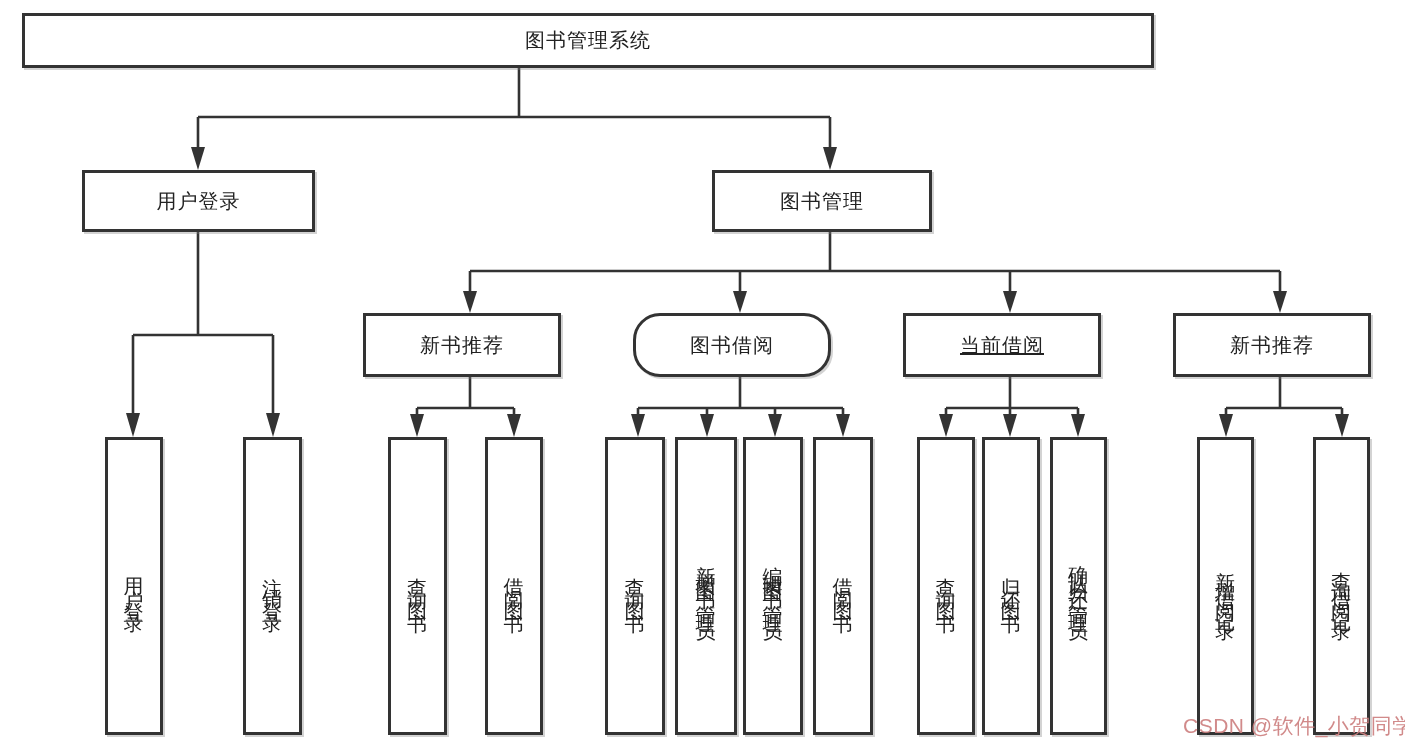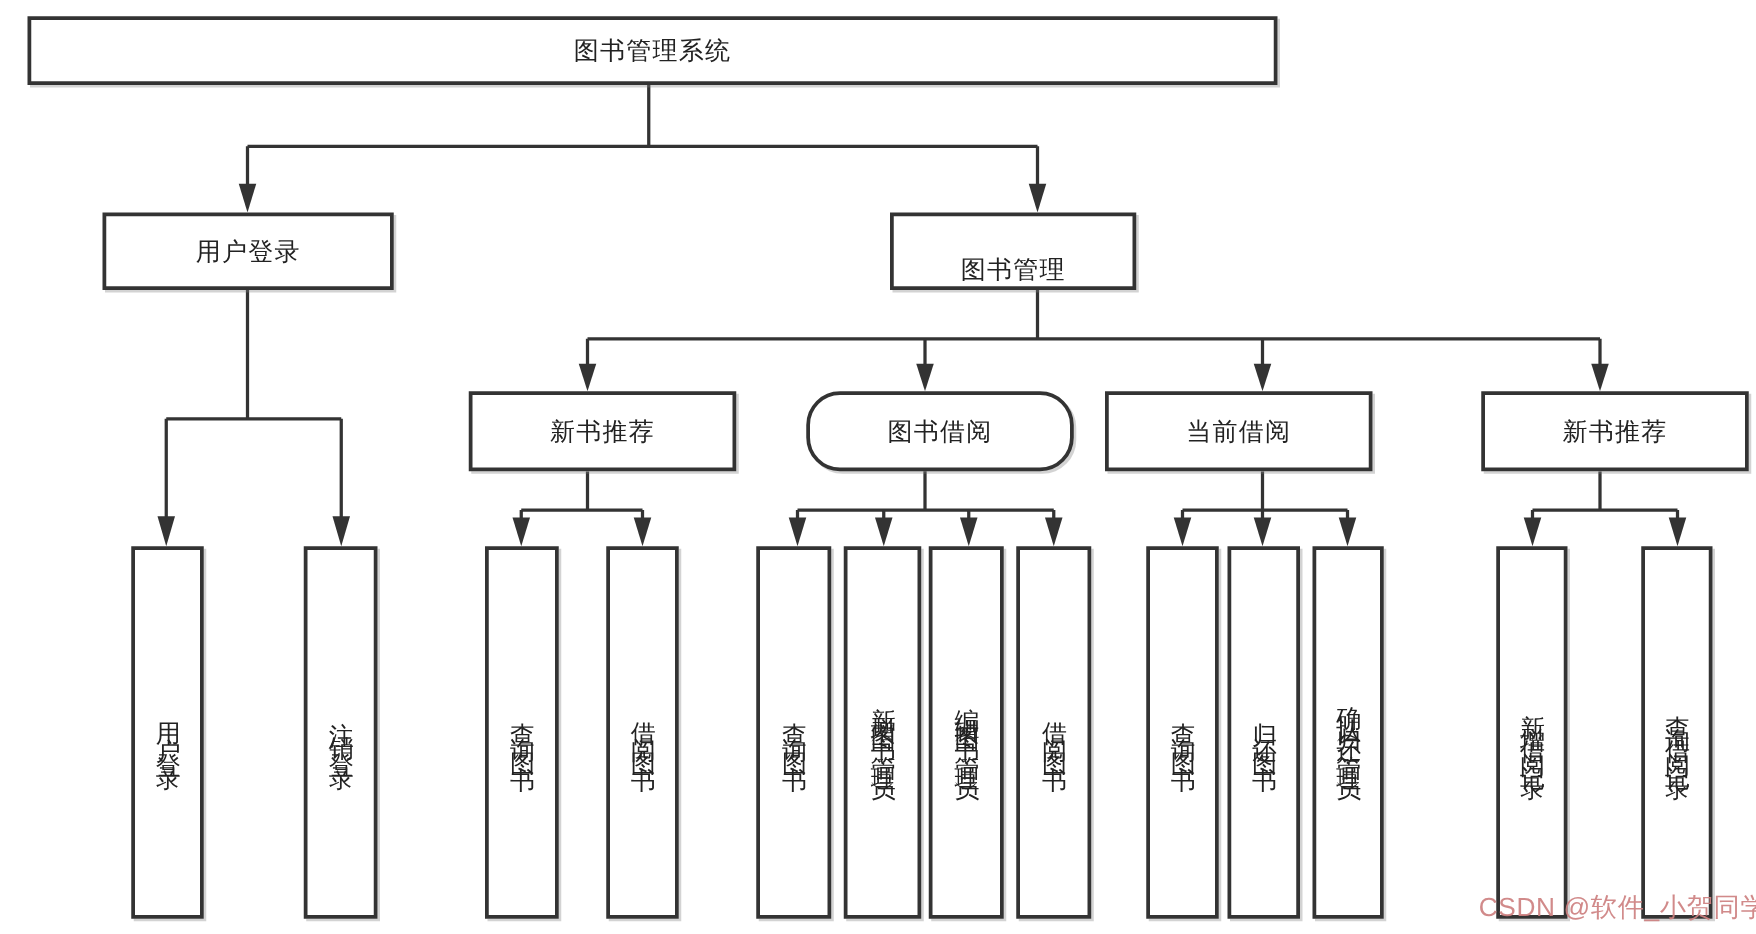--- a/index.html
+++ b/index.html
@@ -27,25 +27,25 @@
     box-shadow:2px 2px 0 rgba(130,130,130,0.35);
     display:flex;align-items:center;justify-content:center;
     font-size:20px;color:#222222;
   }
   .vtxt{writing-mode:vertical-rl;text-orientation:mixed;line-height:1;}
   .sp4{letter-spacing:12px;}
   .sp6{letter-spacing:10px;}
   .sp9{letter-spacing:8px;}
 
   
-  #root-box{left:22px;top:13px;width:1000px;height:55px;}
+  #root-box{left:22px;top:13px;width:1132px;height:55px;}
   #user-login-box{left:82px;top:170px;width:233px;height:62px;}
-  #book-mgmt-box{left:712px;top:170px;width:197px;height:62px;align-items:flex-end;}
-  .l2{top:313px;width:214px;height:64px;margin-left:12px;}
-  #l2-0{left:363px;} #l2-1{left:633px;border-radius:27px;} #l2-2{left:872px;} #l2-3{left:1173px;}
+  #book-mgmt-box{left:712px;top:170px;width:220px;height:62px;}
+  .l2{top:313px;width:198px;height:64px;}
+  #l2-0{left:363px;} #l2-1{left:633px;border-radius:27px;} #l2-2{left:903px;text-decoration:underline;} #l2-3{left:1173px;}
 
   #v-0{left:105px;width:58px;}  #v-1{left:243px;width:59px;}
   #v-2{left:388px;width:59px;}  #v-3{left:485px;width:58px;}
   #v-4{left:605px;width:60px;}  #v-5{left:675px;width:62px;}
   #v-6{left:743px;width:60px;}  #v-7{left:813px;width:60px;}
   #v-8{left:917px;width:58px;}  #v-9{left:982px;width:58px;}
   #v-10{left:1050px;width:57px;}
   #v-11{left:1197px;width:57px;} #v-12{left:1313px;width:57px;}
 
   .watermark{

